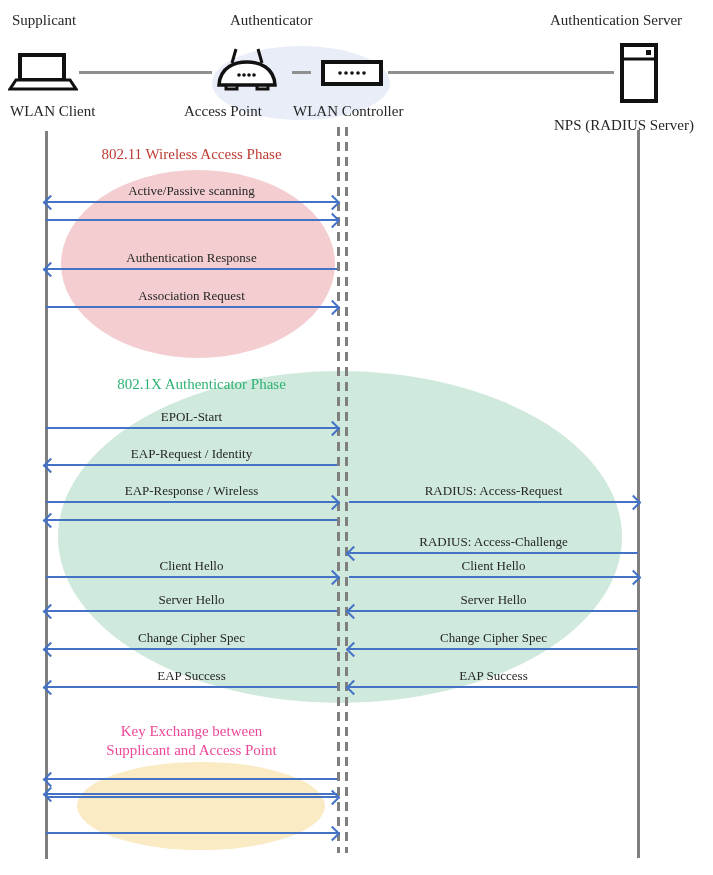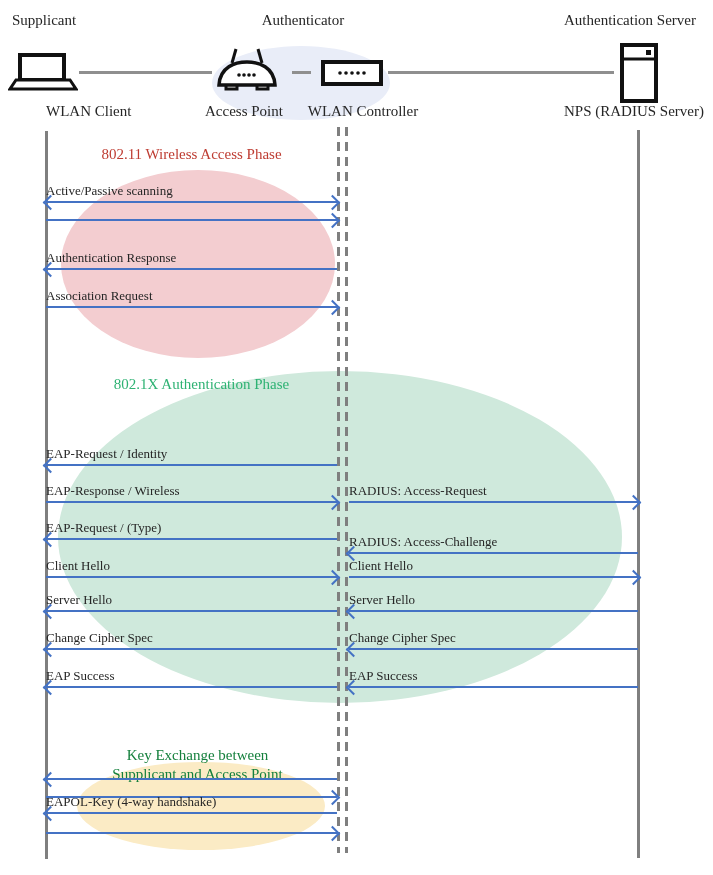--- a/index.html
+++ b/index.html
@@ -7,43 +7,43 @@
     position:relative; width:704px; height:875px; background:#ffffff;
     font-family:Liberation Serif, serif; color:#262626; overflow:hidden;padding-left:28px;
   }
   .ellipse { position:absolute; border-radius:50%; z-index:0; }
   #auth-ellipse  { left:212px; top:46px;  width:178px; height:74px;  background:#E9EDF8; }
   #p1-ellipse    { left:61px;  top:170px; width:274px; height:188px; background:#F3CDD0; }
   #p2-ellipse    { left:58px;  top:371px; width:564px; height:332px; background:#CFE9DC; }
   #p3-ellipse    { left:77px;  top:762px; width:248px; height:88px;  background:#FBEBC5; }
 
   .role-label, .device-label { position:absolute; z-index:2; font-size:15px; white-space:nowrap; }
-  .centered { text-align:center; }
+  .centered { text-align:left; }
 
   .connector { position:absolute; top:71px; height:3px; background:#8f8f8f; z-index:1; }
 
   .icon { position:absolute; z-index:2; }
   .icon svg { display:block; }
 
   .lifeline { position:absolute; width:3px; background:#7F7F7F; z-index:1; }
   .lifeline-dashed {
     position:absolute; width:3px; z-index:1;
     background:repeating-linear-gradient(180deg,#7F7F7F 0 9px,transparent 9px 15px);
   }
 
   .phase-title { position:absolute; z-index:2; text-align:center; font-size:15px; white-space:nowrap; }
   #p1-title { left:46px; top:146px; width:291px; color:#BE3C32; }
   #p2-title { left:56px; top:376px; width:291px; color:#2EB273; }
-  #p3-title { left:52px; top:722px; width:291px; color:#15803d; line-height:19px;margin-top:24px; }
+  #p3-title { left:46px; top:722px; width:291px; color:#ec4899; line-height:19px; }
   #p3-title span { display:block; }
 
   .msg { position:absolute; z-index:2; }
   .span-l { left:46px;  width:291px; }
   .span-r { left:349px; width:289px; }
-  .msg .lbl { font-size:13px; height:17px; line-height:17px; text-align:left;
+  .msg .lbl { font-size:13px; height:17px; line-height:17px; text-align:center;
               margin-bottom:2px; white-space:nowrap; color:#262626; }
   .arrow { position:relative; height:0; border-top:2px solid #4472C4; }
   .bare  { position:absolute; z-index:2; height:0; border-top:2px solid #4472C4; }
   .a-left::before {
     content:""; position:absolute; left:-1px; top:-6px; width:9px; height:9px;
     border-left:2.5px solid #4472C4; border-bottom:2.5px solid #4472C4; transform:rotate(45deg);
   }
   .a-right::after {
     content:""; position:absolute; right:-1px; top:-6px; width:9px; height:9px;
     border-top:2.5px solid #4472C4; border-right:2.5px solid #4472C4; transform:rotate(45deg);
@@ -109,32 +109,32 @@
     </svg>
   </div>
   <div class="icon" style="left:620px; top:43px;">
     <svg width="38" height="60" viewBox="0 0 38 60" fill="none" stroke="#111">
       <rect x="2" y="2" width="34" height="56" stroke-width="4" fill="#fff"></rect>
       <line x1="3" y1="16" x2="35" y2="16" stroke-width="3"></line>
       <rect x="26" y="7" width="5" height="5" fill="#111" stroke="none"></rect>
     </svg>
   </div>
 
-  <div class="device-label" style="left:10px; top:103px;margin-left:36px;">WLAN Client</div>
+  <div class="device-label" style="left:10px; top:103px;">WLAN Client</div>
   <div class="device-label centered" style="left:184px; top:103px; width:120px;">Access Point</div>
   <div class="device-label centered" style="left:293px; top:103px; width:140px;">WLAN Controller</div>
-  <div class="device-label centered" style="left:554px; top:103px; width:160px;">NPS (RADIUS Server)</div>
+  <div class="device-label centered" style="left:554px; top:117px; width:160px;">NPS (RADIUS Server)</div>
 
   <div class="lifeline" style="left:45px; top:131px; height:728px;"></div>
   <div class="lifeline-dashed" style="left:337px; top:127px; height:726px;"></div>
   <div class="lifeline-dashed" style="left:345px; top:127px; height:726px;"></div>
   <div class="lifeline" style="left:637px; top:130px; height:728px;"></div>
 
   <div class="phase-title" id="p1-title">802.11 Wireless Access Phase</div>
-  <div class="phase-title" id="p2-title">802.1X Authentication Phase</div>
+  <div class="phase-title" id="p2-title">802.1X Authenticator Phase</div>
   <div class="phase-title" id="p3-title">
     <span>Key Exchange between</span>
     <span>Supplicant and Access Point</span>
   </div>
 
   <div class="msg span-l" style="top:182px;">
     <div class="lbl">Active/Passive scanning</div>
     <div class="arrow a-both"></div>
   </div>
   <div class="msg span-l" style="top:219px;">
@@ -142,34 +142,37 @@
   </div>
   <div class="msg span-l" style="top:249px;">
     <div class="lbl">Authentication Response</div>
     <div class="arrow a-left"></div>
   </div>
   <div class="msg span-l" style="top:287px;">
     <div class="lbl">Association Request</div>
     <div class="arrow a-right"></div>
   </div>
 
+  <div class="msg span-l" style="top:408px;">
+    <div class="lbl">EPOL-Start</div>
+    <div class="arrow a-right"></div>
+  </div>
   <div class="msg span-l" style="top:445px;">
     <div class="lbl">EAP-Request / Identity</div>
     <div class="arrow a-left"></div>
   </div>
   <div class="msg span-l" style="top:482px;">
     <div class="lbl">EAP-Response / Wireless</div>
     <div class="arrow a-right"></div>
   </div>
   <div class="msg span-r" style="top:482px;">
     <div class="lbl">RADIUS: Access-Request</div>
     <div class="arrow a-right"></div>
   </div>
   <div class="msg span-l" style="top:519px;">
-    <div class="lbl">EAP-Request / (Type)</div>
     <div class="arrow a-left"></div>
   </div>
   <div class="msg span-r" style="top:519px;margin-top:14px;">
     <div class="lbl">RADIUS: Access-Challenge</div>
     <div class="arrow a-left"></div>
   </div>
   <div class="msg span-l" style="top:557px;">
     <div class="lbl">Client Hello</div>
     <div class="arrow a-right"></div>
   </div>
@@ -198,18 +201,17 @@
     <div class="arrow a-left"></div>
   </div>
   <div class="msg span-r" style="top:667px;">
     <div class="lbl">EAP Success</div>
     <div class="arrow a-left"></div>
   </div>
 
   <div class="bare span-l a-left" style="top:778px;"></div>
   <div class="bare span-l a-right" style="top:796px;"></div>
   <div class="msg span-l" style="top:793px;">
-    <div class="lbl">EAPOL-Key (4-way handshake)</div>
     <div class="arrow a-left"></div>
   </div>
   <div class="bare span-l a-right" style="top:832px;"></div>
 
 </div>
 
 </body></html>

